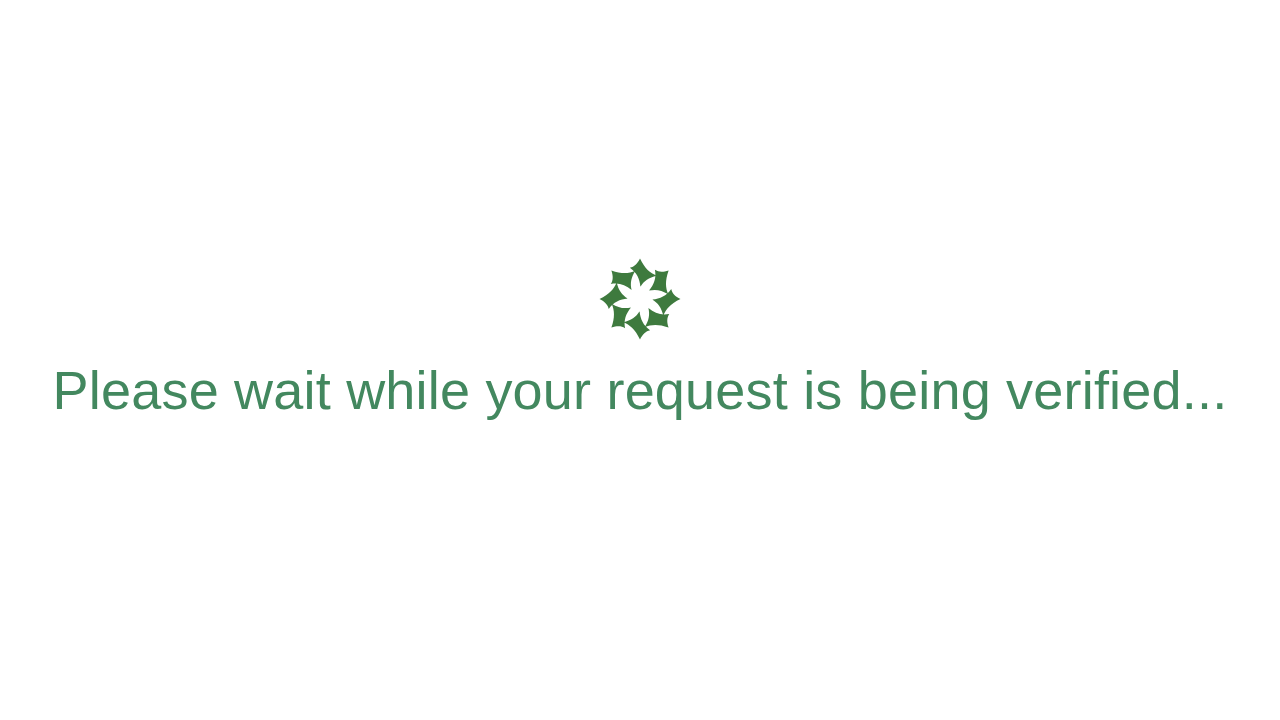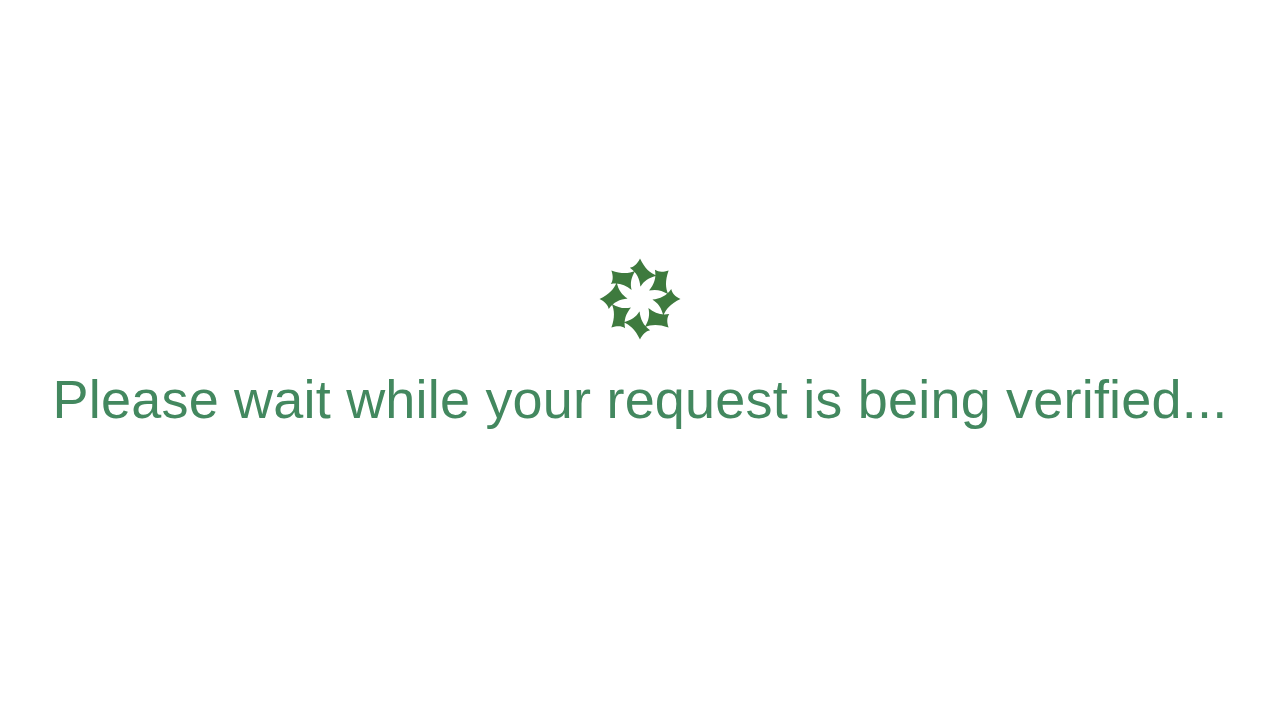--- a/index.html
+++ b/index.html
@@ -46,21 +46,21 @@
   }
 
   
   #message-row {
     position: absolute;
     left: 0;
     right: 0;
     top: 362px;
     height: 66px;
     display: flex;
-    align-items: flex-end;
+    align-items: flex-start;
     justify-content: center;
   }
   #status-message {
     font-family: "Liberation Sans", sans-serif;
     font-size: 54px;
     font-weight: 400;
     line-height: 1.05;
     letter-spacing: 0.2px;
     color: #43885f;
     white-space: nowrap;

